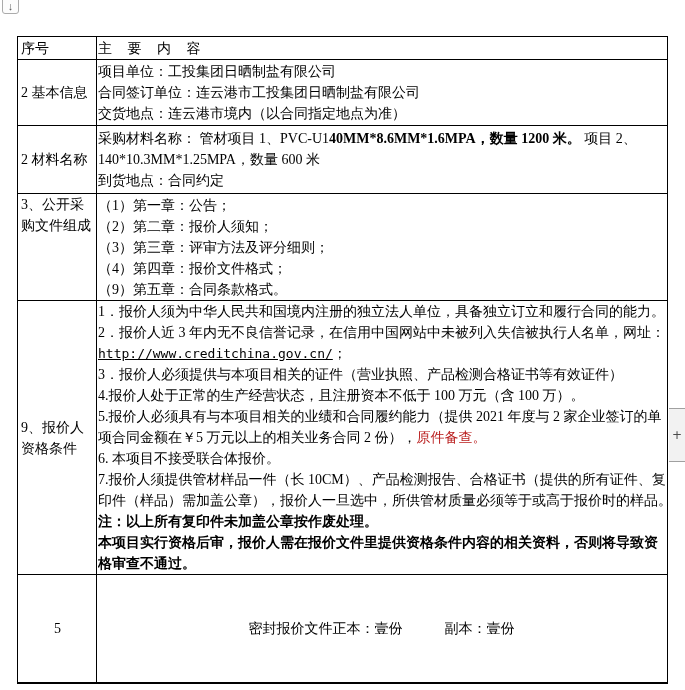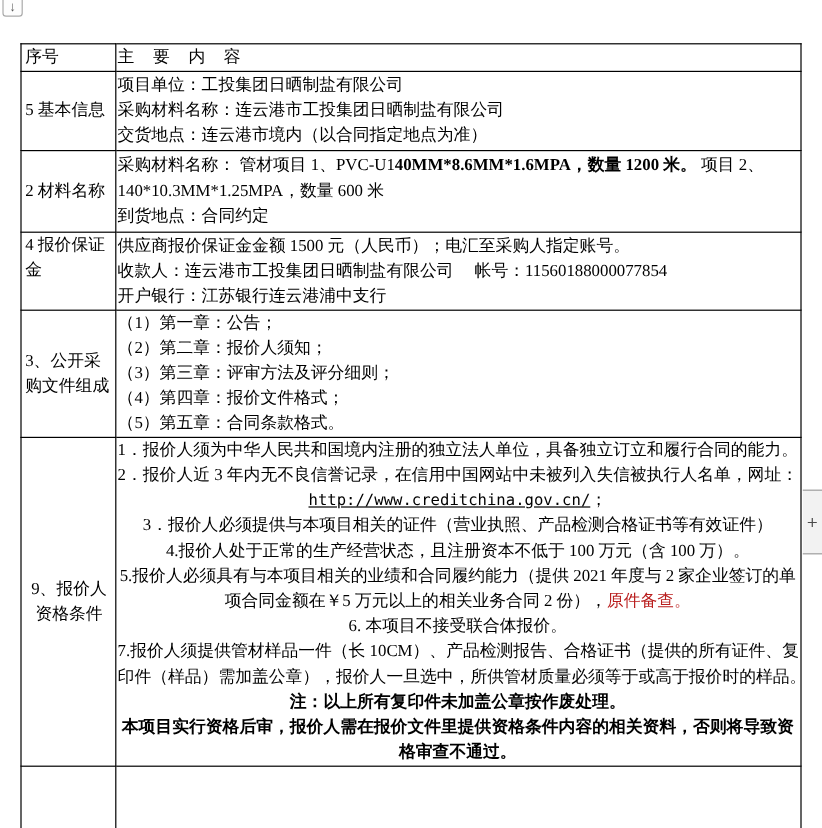--- a/index.html
+++ b/index.html
@@ -66,51 +66,43 @@
       <col>
     </colgroup>
   <thead>
     <tr>
       <th class="h-seq">序号</th>
       <th class="h-main">主 要  内  容</th>
     </tr>
   </thead>
   <tbody>
       <tr>
-        <td class="c-seq">5 基本信息</td>
+        <td class="c-seq">2 基本信息</td>
         <td class="c-main">
           <div class="line"><span>项目单位：工投集团日晒制盐有限公司</span></div>
-          <div class="line"><span>采购材料名称：连云港市工投集团日晒制盐有限公司</span></div>
+          <div class="line"><span>合同签订单位：连云港市工投集团日晒制盐有限公司</span></div>
           <div class="line"><span>交货地点：连云港市境内（以合同指定地点为准）</span></div>
         </td>
       </tr>
       <tr>
         <td class="c-seq">2 材料名称</td>
         <td class="c-main">
           <div class="line"><span>采购材料名称： 管材项目 1、PVC-U1</span><span class="b">40MM*8.6MM*1.6MPA，数量 1200 米。</span><span> 项目 2、</span></div>
           <div class="line"><span>140*10.3MM*1.25MPA，数量 600 米</span></div>
           <div class="line"><span>到货地点：合同约定</span></div>
         </td>
       </tr>
       <tr>
-        <td class="c-seq">4 报价保证金</td>
-        <td class="c-main">
-          <div class="line"><span>供应商报价保证金金额 1500 元（人民币）；电汇至采购人指定账号。</span></div>
-          <div class="line"><span>收款人：连云港市工投集团日晒制盐有限公司　 帐号：11560188000077854</span></div>
-          <div class="line"><span>开户银行：江苏银行连云港浦中支行</span></div>
-        </td>
-      </tr>
-      <tr>
         <td class="c-seq">3、公开采购文件组成</td>
         <td class="c-main">
           <div class="line"><span>（1）第一章：公告；</span></div>
           <div class="line"><span>（2）第二章：报价人须知；</span></div>
           <div class="line"><span>（3）第三章：评审方法及评分细则；</span></div>
           <div class="line"><span>（4）第四章：报价文件格式；</span></div>
-          <div class="line"><span>（5）第五章：合同条款格式。</span></div>
+          <div class="line"><span>（9）第五章：合同条款格式。</span></div>
         </td>
       </tr>
       <tr>
         <td class="c-seq">9、报价人资格条件</td>
         <td class="c-main">
           <div class="line"><span>1．报价人须为中华人民共和国境内注册的独立法人单位，具备独立订立和履行合同的能力。</span></div>
           <div class="line"><span>2．报价人近 3 年内无不良信誉记录，在信用中国网站中未被列入失信被执行人名单，网址：</span></div>
           <div class="line"><span class="u">http://www.creditchina.gov.cn/</span><span>；</span></div>
           <div class="line"><span>3．报价人必须提供与本项目相关的证件（营业执照、产品检测合格证书等有效证件）</span></div>
           <div class="line"><span>4.报价人处于正常的生产经营状态，且注册资本不低于 100 万元（含 100 万）。</span></div>

